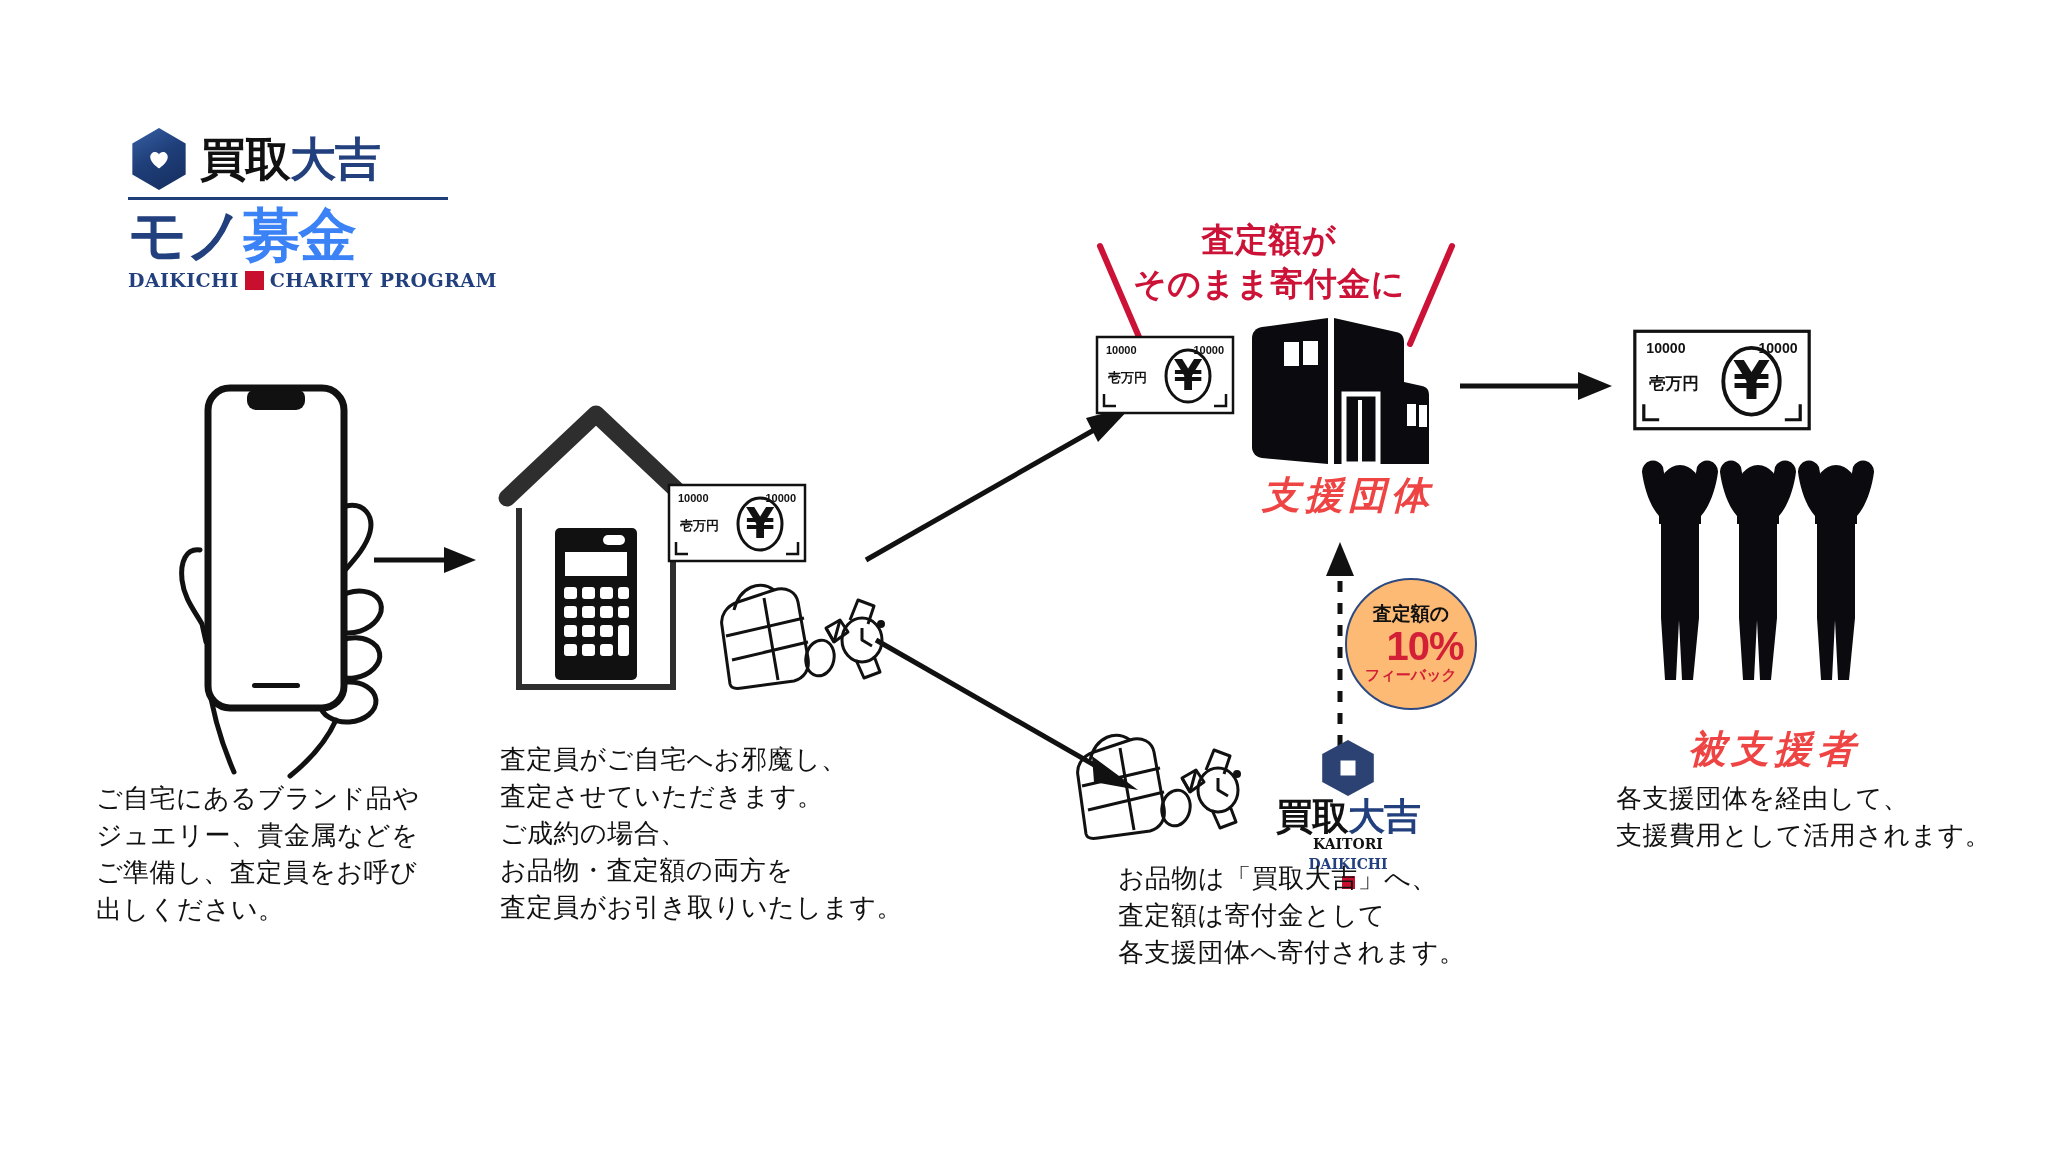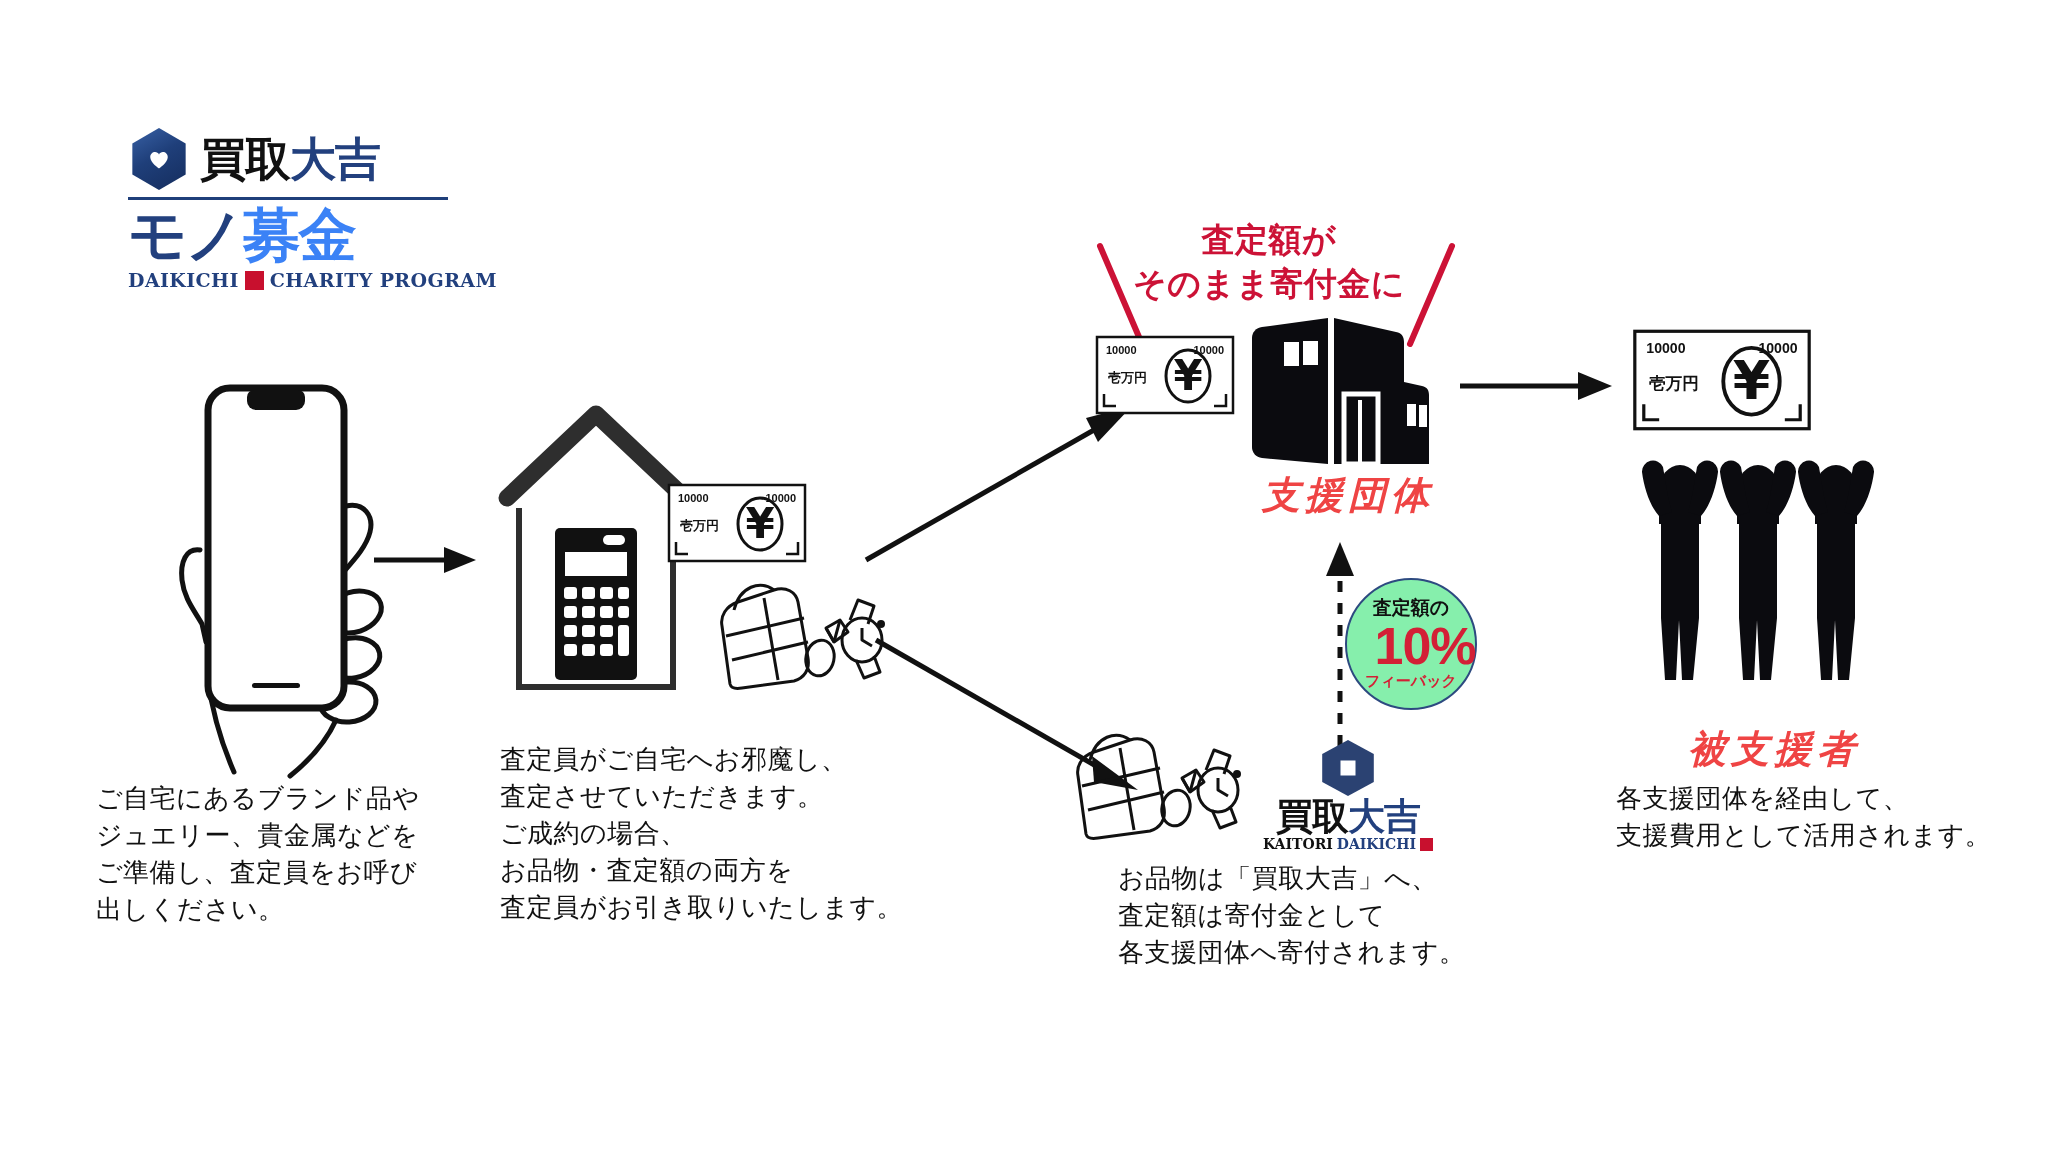--- a/index.html
+++ b/index.html
@@ -58,25 +58,25 @@
   }
   
   .brushlabel{
     font-family:"DejaVu Serif","Liberation Serif",serif;
     font-weight:700;font-style:italic;font-size:38px;color:#ef4444;
     letter-spacing:5px;white-space:nowrap;
   }
   
   #fb-circle{
     left:1345px;top:578px;width:128px;height:128px;border-radius:50%;
-    border:2px solid #2d4a80;background:#86efac;
+    border:2px solid #2d4a80;background:#fdba74;
     display:flex;flex-direction:column;align-items:center;justify-content:center;
   }
   #fb-circle .l1{font-size:19px;font-weight:700;color:#111;line-height:1.1;}
-  #fb-circle .l2{font-size:52px;font-weight:700;color:#d32036;line-height:1.05;letter-spacing:-1px;margin-left:28px;}
+  #fb-circle .l2{font-size:40px;font-weight:700;color:#d32036;line-height:1.05;letter-spacing:-1px;margin-left:28px;}
   #fb-circle .l3{font-size:15px;font-weight:700;color:#d32036;line-height:1.1;}
   
   #mini-logo{left:1258px;top:740px;width:180px;text-align:center;}
   #mini-logo .mhex{width:60px;height:56px;margin:0 auto;position:relative;}
   #mini-logo .mhex .hx{
     position:absolute;inset:0;background:#2b4272;
     clip-path:polygon(50% 0%,93% 25%,93% 75%,50% 100%,7% 75%,7% 25%);
   }
   #mini-logo .mhex .sq{
     position:absolute;left:50%;top:50%;transform:translate(-50%,-50%);
@@ -84,21 +84,21 @@
   }
   #mini-logo .mk{
     font-family:"DejaVu Serif","Liberation Serif",serif;
     font-weight:700;font-size:37px;line-height:1;letter-spacing:-1px;
     margin-top:2px;white-space:nowrap;
   }
   #mini-logo .mk .blue{color:#22407e;}
   #mini-logo .msub{
     display:flex;align-items:center;justify-content:center;gap:4px;
     font-family:"DejaVu Serif","Liberation Serif",serif;
-    font-weight:700;font-size:14px;margin-top:1px;white-space:nowrap;
+    font-weight:700;font-size:14px;margin-top:1px;white-space:nowrap;flex-direction:column;
   }
   #mini-logo .msub .k{color:#111;}
   #mini-logo .msub .d{color:#22407e;}
   #mini-logo .msub .seal{width:11px;height:11px;border-width:1px;}
   svg{display:block;overflow:visible;}
 </style>
 </head>
 <body>
 
 <div class="abs" id="logo-block">

